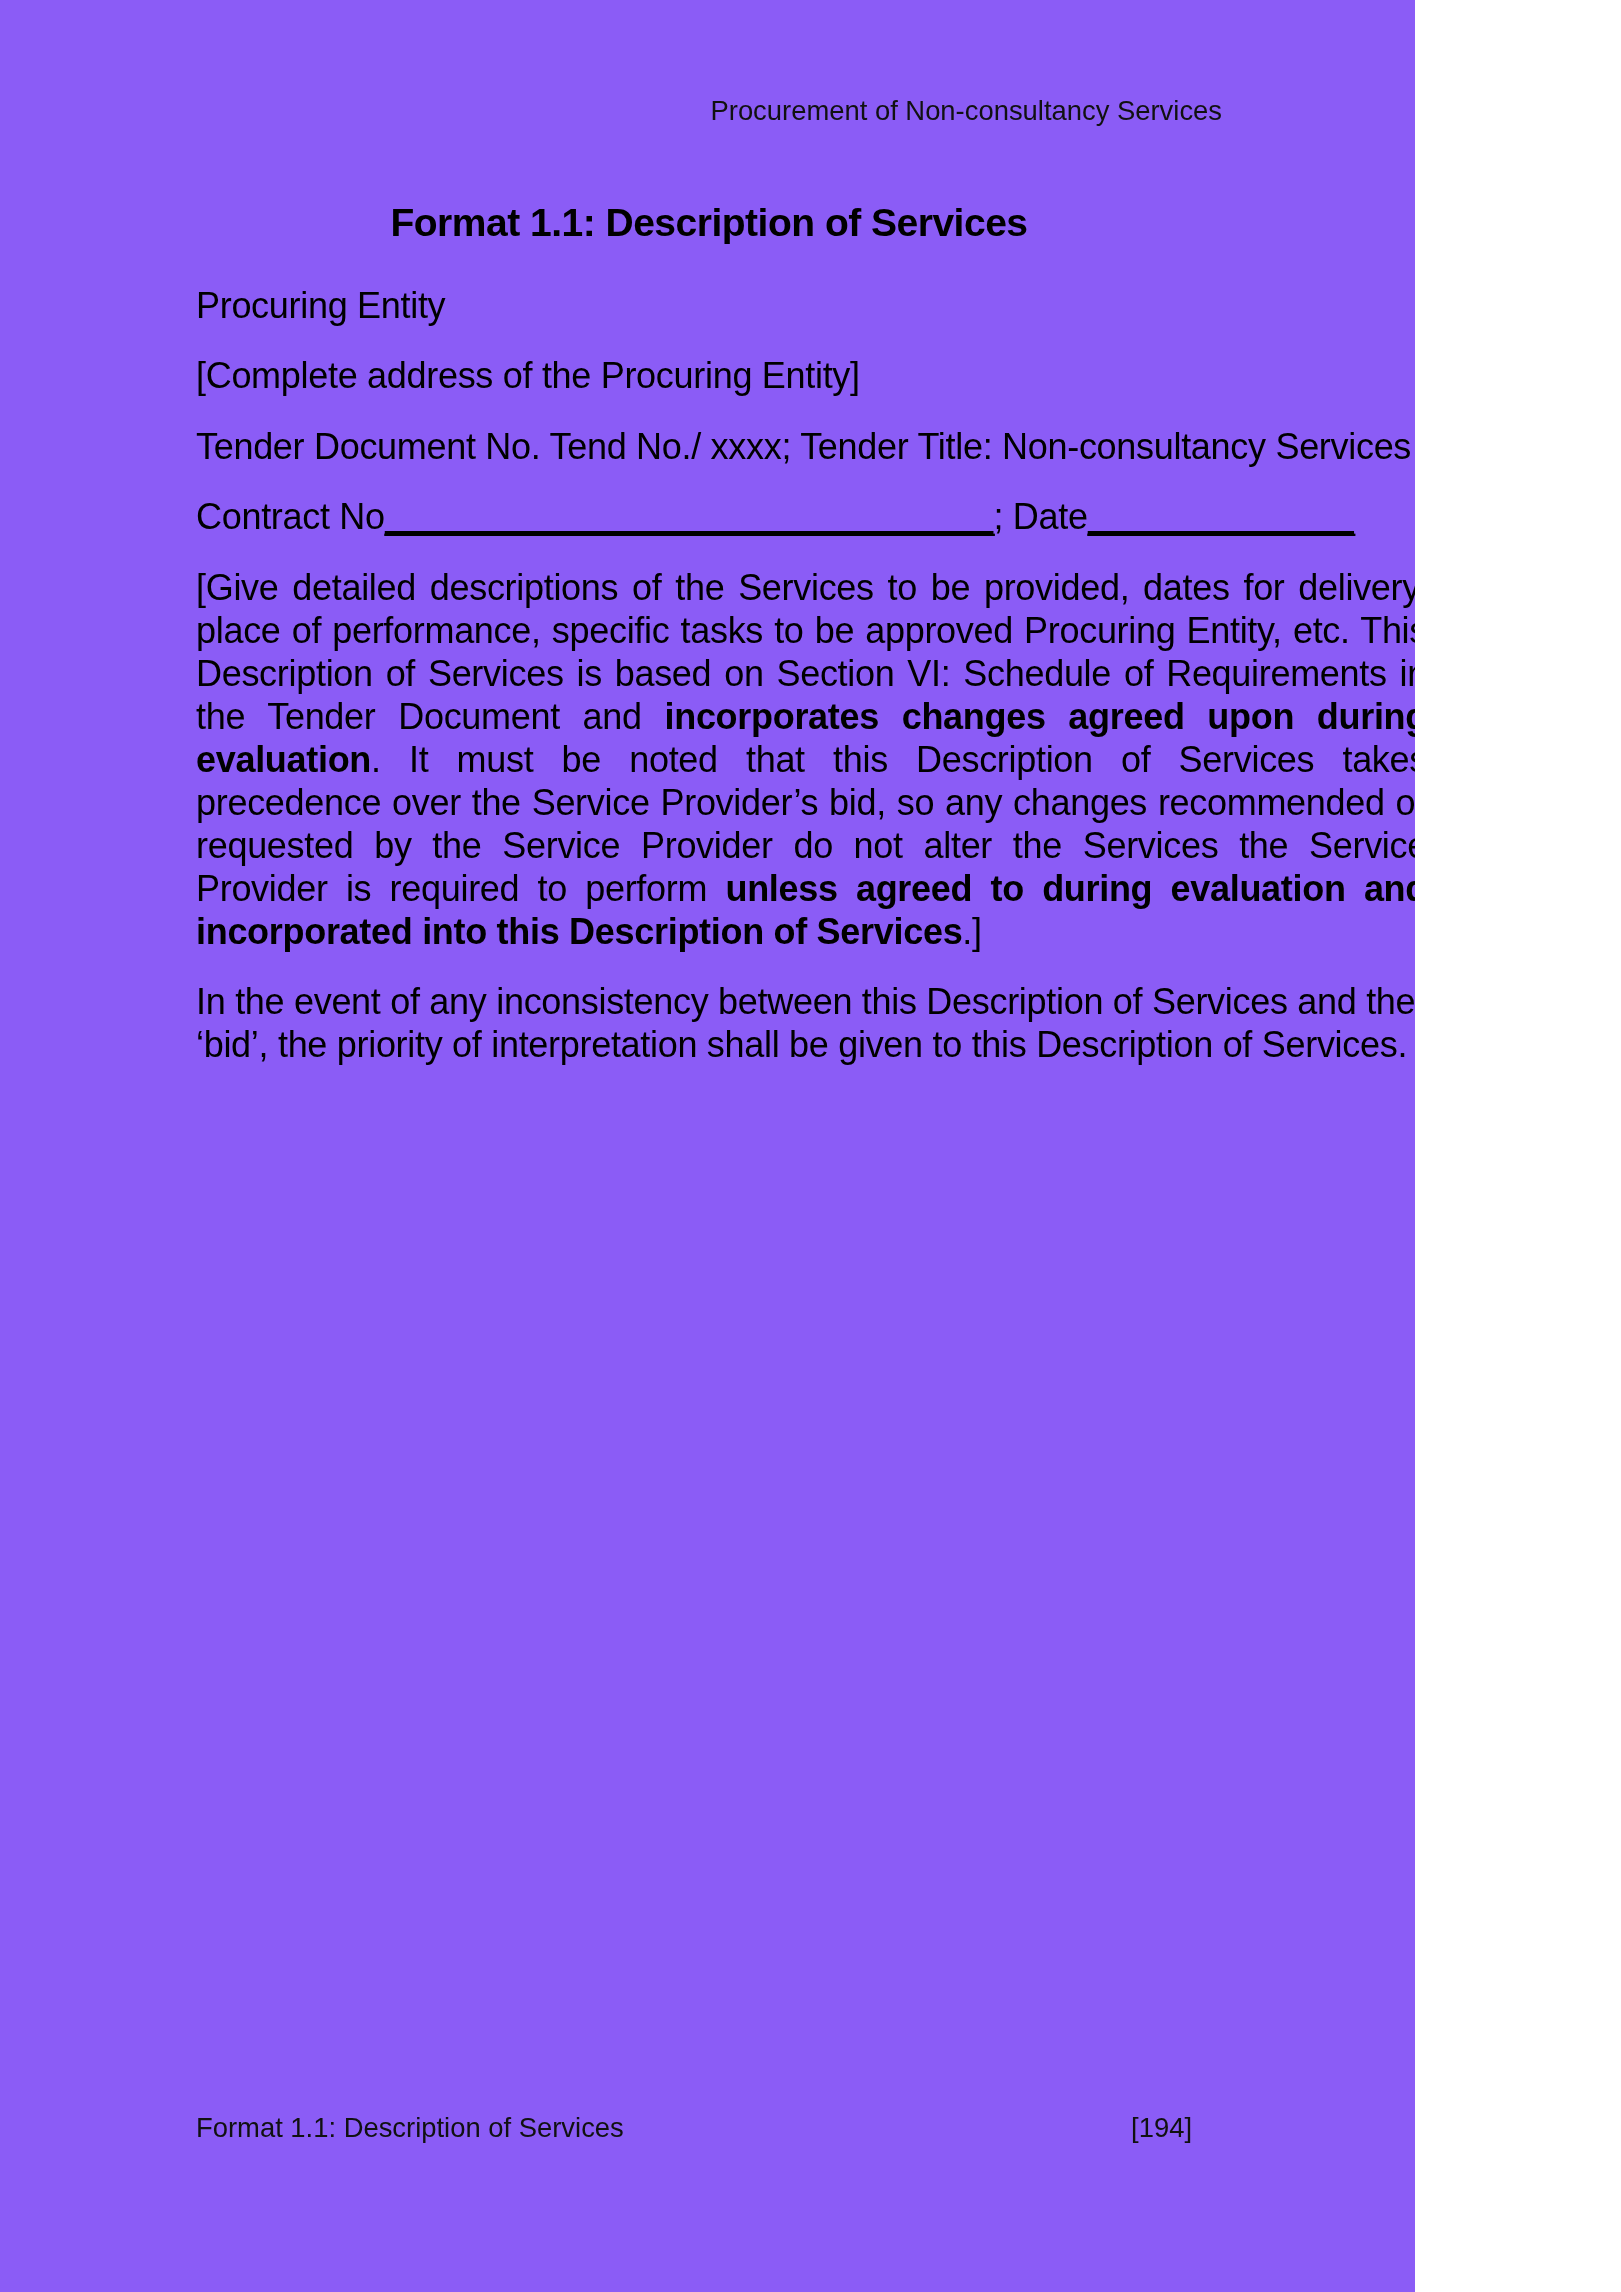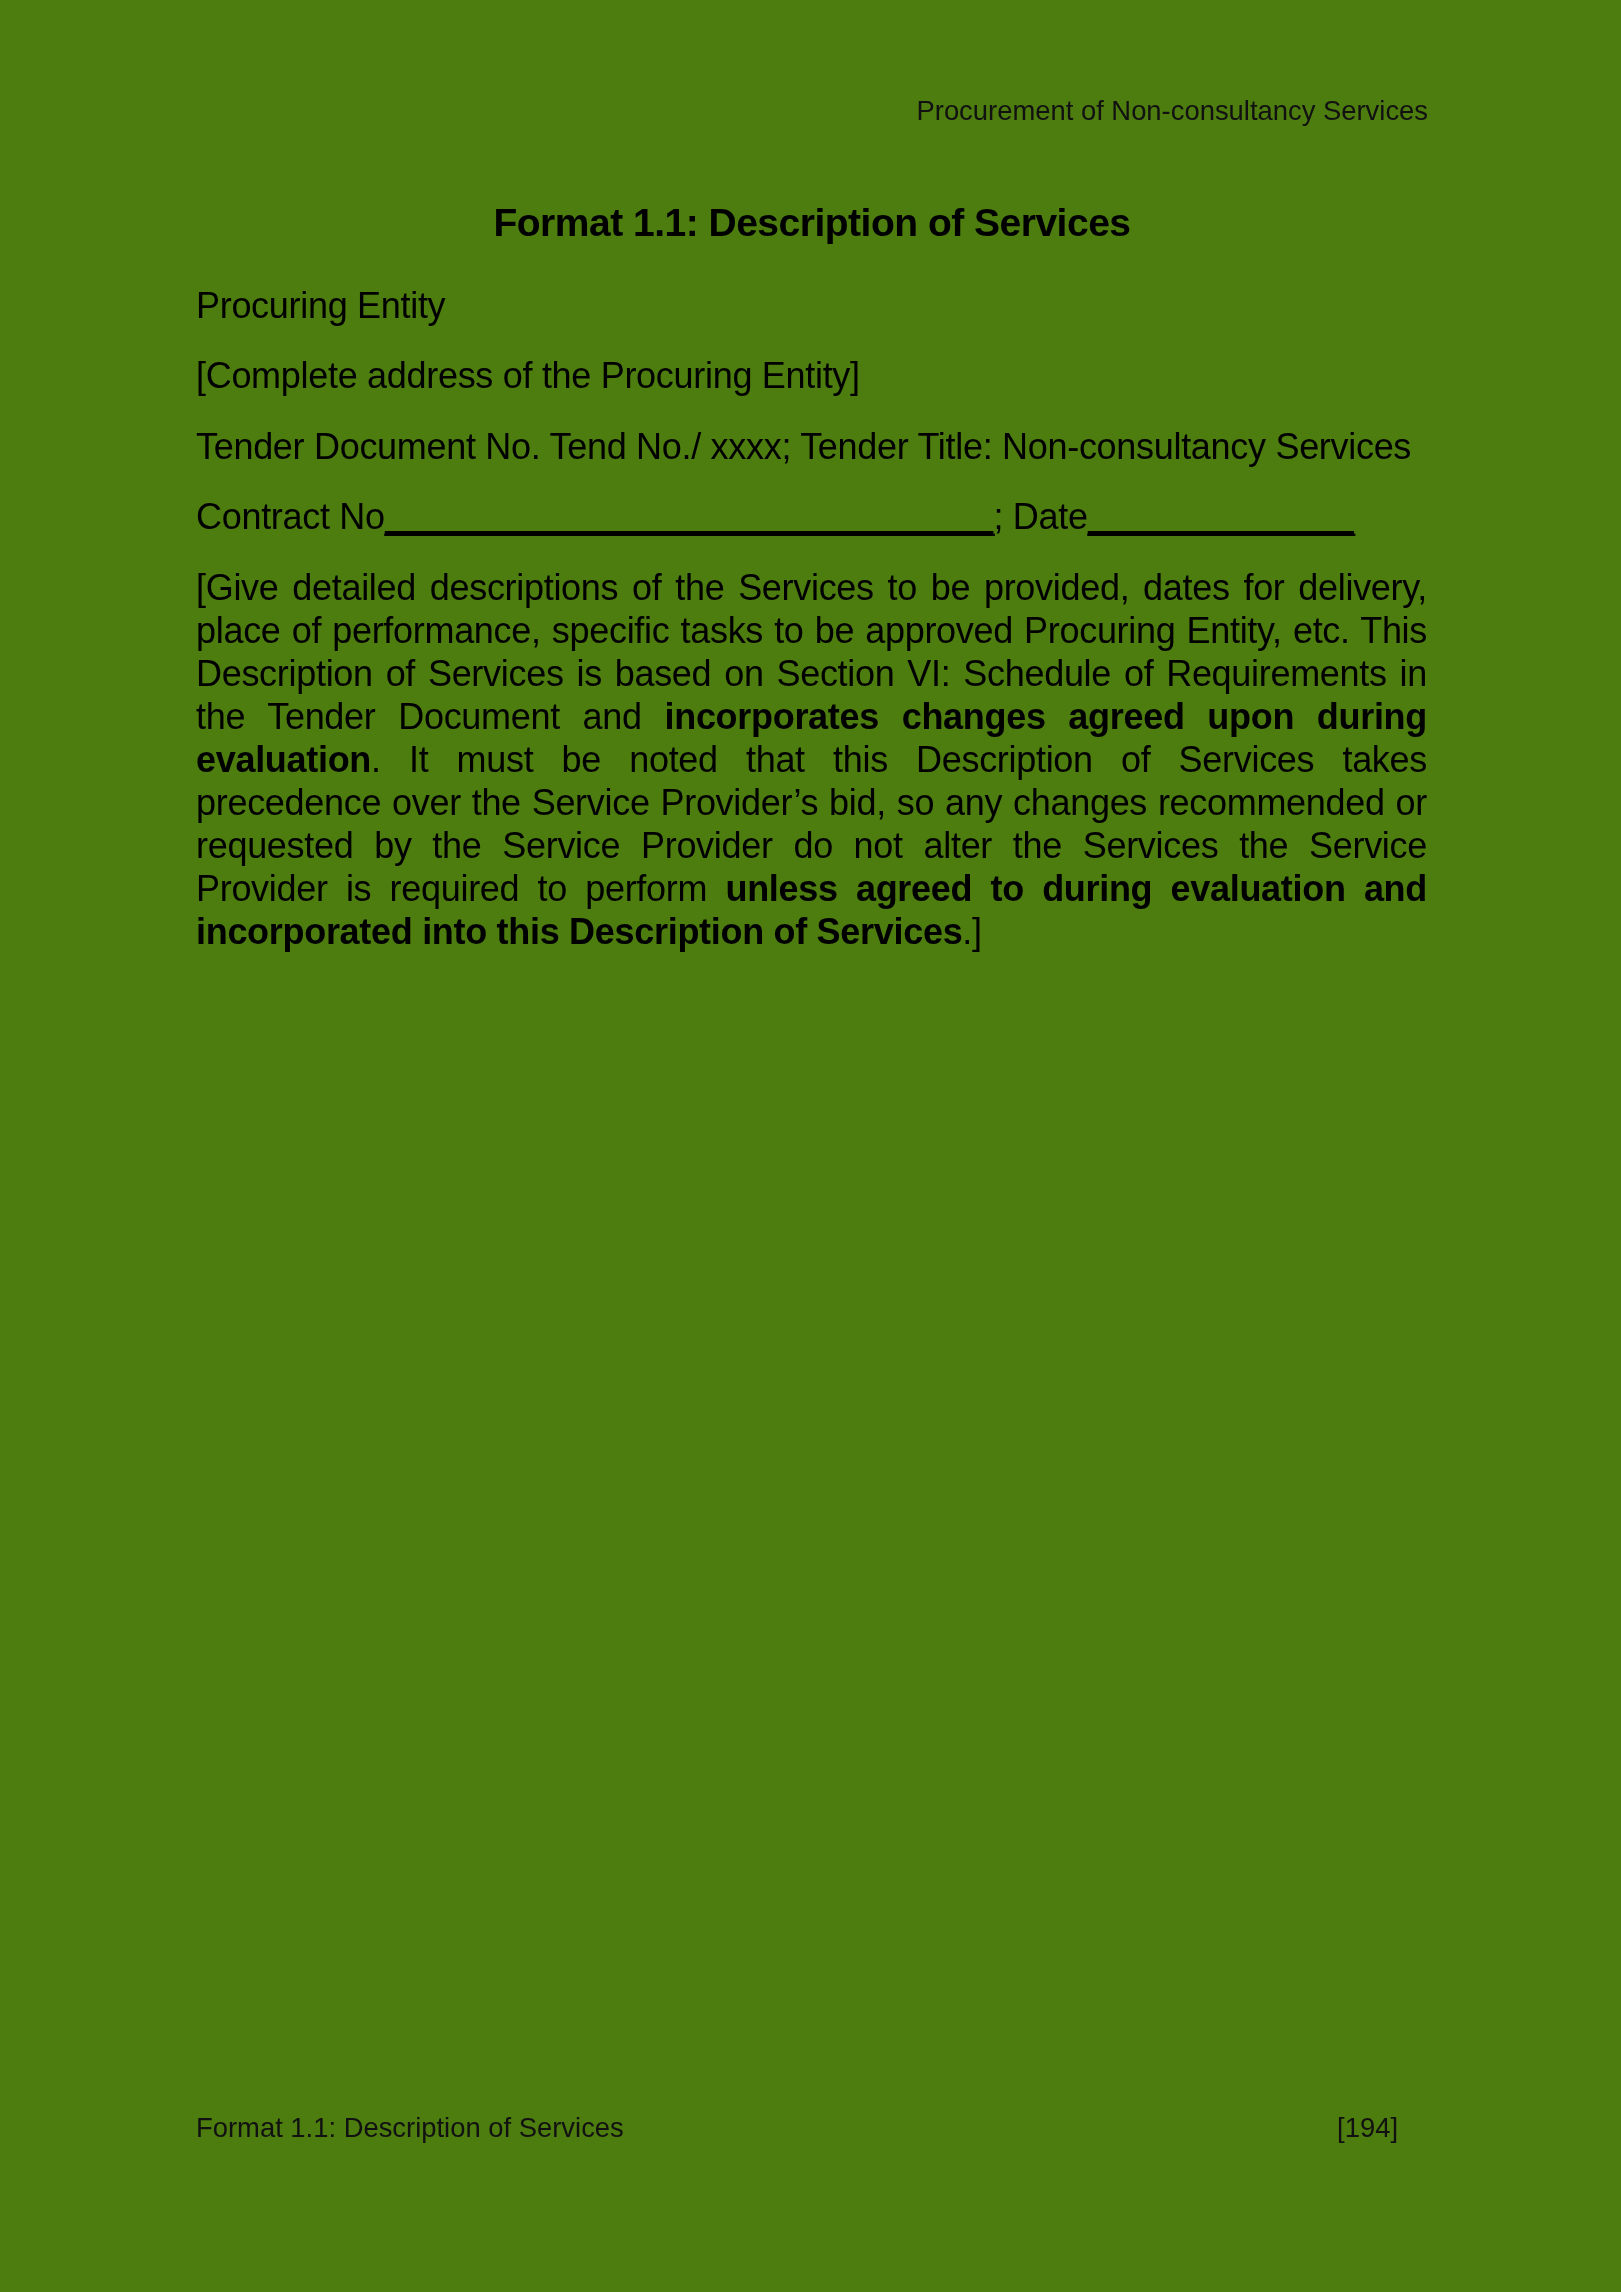--- a/index.html
+++ b/index.html
@@ -2,23 +2,23 @@
 <html><head>
 <meta charset="utf-8">
 <style>
   html, body {
     margin: 0;
     padding: 0;
     background: #ffffff;
   }
   .page {
     position: relative;
-    width: 1621px;
+    width: 1415px;
     height: 2293px;
-    background: #4d7c0f;
+    background: #8b5cf6;
     font-family: "Liberation Sans", "DejaVu Sans", sans-serif;
     color: #000000;
     overflow: hidden;
   }
   .header {
     position: absolute;
     top: 94px;
     left: 196px;
     right: 193px;
     text-align: right;
@@ -92,20 +92,21 @@
     <p>[Complete address of the Procuring Entity]</p>
 
     <p>Tender Document No. Tend No./ xxxx; Tender Title: Non-consultancy Services</p>
 
     <p><span>Contract No</span><span class="blank">________________________________</span><span>; Date</span><span class="blank">______________</span></p>
 
 
 
     <p class="instructions"><span>[Give detailed descriptions of the Services to be provided, dates for delivery, place of performance, specific tasks to be approved Procuring Entity, etc. This Description of Services is based on Section VI: Schedule of Requirements in the Tender Document and </span><span class="bold">incorporates changes agreed upon during evaluation</span><span>. It must be noted that this Description of Services takes precedence over the Service Provider’s bid, so any changes recommended or requested by the Service Provider do not alter the Services the Service Provider is required to perform </span><span class="bold">unless agreed to during evaluation and incorporated into this Description of Services</span><span>.]</span></p>
 
+    <p>In the event of any inconsistency between this Description of Services and the ‘bid’, the priority of interpretation shall be given to this Description of Services.</p>
 
 
   </div>
 
   <div class="footer">
     <span>Format 1.1: Description of Services</span>
     <span>[194]</span>
   </div>
 
 </div>

